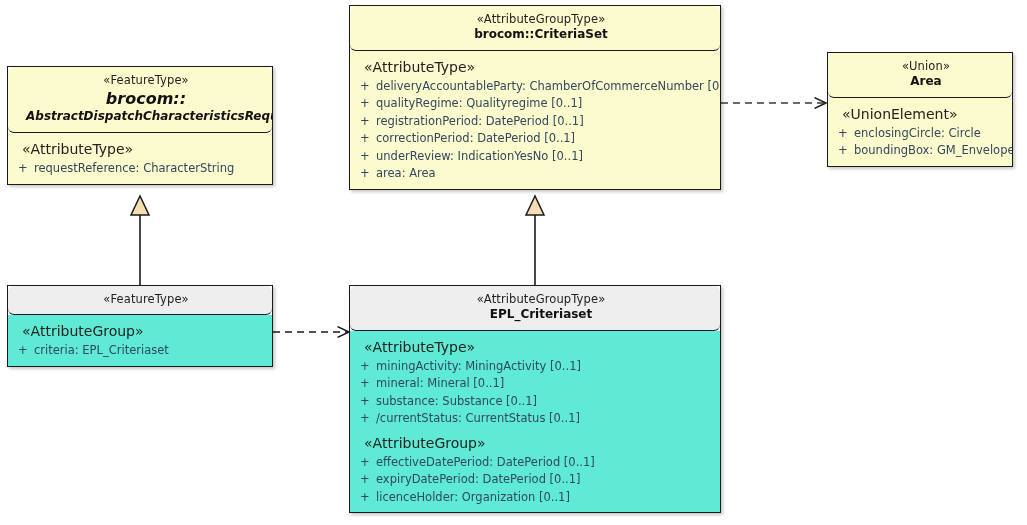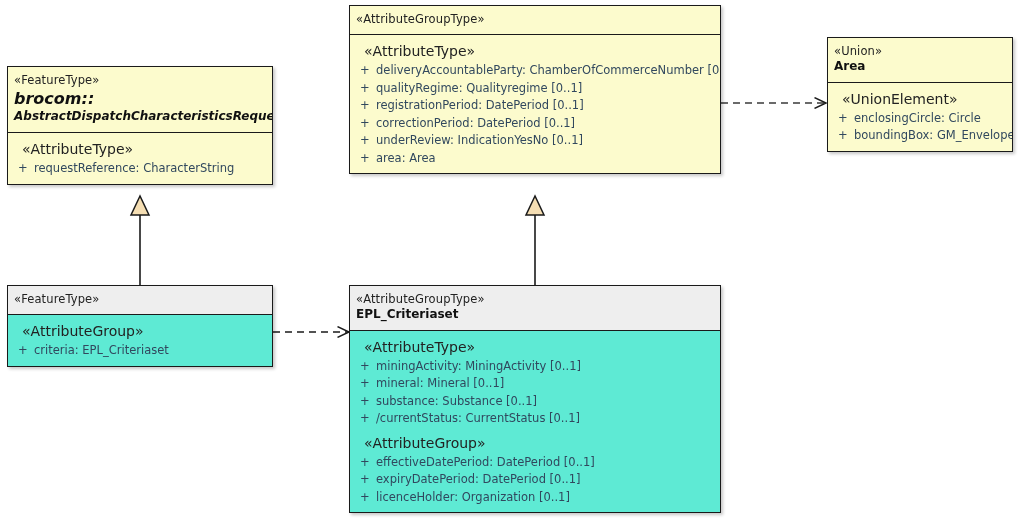--- a/index.html
+++ b/index.html
@@ -31,22 +31,24 @@
   .uml-class {
     position: absolute;
     box-sizing: border-box;
     border: 1.5px solid #1a1a1a;
     box-shadow: 2px 2px 3px rgba(0,0,0,0.22);
     overflow: hidden;
   }
   .uml-class .hdr {
     box-sizing: border-box;
     border-bottom: 1.5px solid #1a1a1a;
-    padding: 6px 6px 7px 6px;
+    text-align: center;
+    padding: 6px 6px 7px 18px;
     line-height: 1.32;
+    border-radius: 6px;
   }
   .uml-class .body {
     box-sizing: border-box;
     padding: 6px 4px 6px 6px;
   }
 
   
   .fill-yellow .hdr { background: #fcfbcd; }
   .fill-yellow .body { background: #fcfbcd; }
   
@@ -147,20 +149,21 @@
       <div class="attr-row">
         <span class="vis">+</span>
         <span class="atext">requestReference: CharacterString</span>
       </div>
     </div>
   </div>
 
   <div class="uml-class fill-yellow" style="left:349px; top:5px; width:372px;">
     <div class="hdr">
       <div class="stereo">«AttributeGroupType»</div>
+      <div class="cname">brocom::CriteriaSet</div>
     </div>
     <div class="body">
       <div class="group-stereo">«AttributeType»</div>
       <div class="attr-row">
         <span class="vis">+</span>
         <span class="atext">deliveryAccountableParty: ChamberOfCommerceNumber [0..1]</span>
       </div>
       <div class="attr-row">
         <span class="vis">+</span>
         <span class="atext">qualityRegime: Qualityregime [0..1]</span>
@@ -177,21 +180,21 @@
         <span class="vis">+</span>
         <span class="atext">underReview: IndicationYesNo [0..1]</span>
       </div>
       <div class="attr-row">
         <span class="vis">+</span>
         <span class="atext">area: Area</span>
       </div>
     </div>
   </div>
 
-  <div class="uml-class fill-yellow" style="left:827px; top:37px; width:186px;">
+  <div class="uml-class fill-yellow" style="left:827px; top:52px; width:186px;">
     <div class="hdr">
       <div class="stereo">«Union»</div>
       <div class="cname">Area</div>
     </div>
     <div class="body">
       <div class="group-stereo">«UnionElement»</div>
       <div class="attr-row">
         <span class="vis">+</span>
         <span class="atext">enclosingCircle: Circle</span>
       </div>

